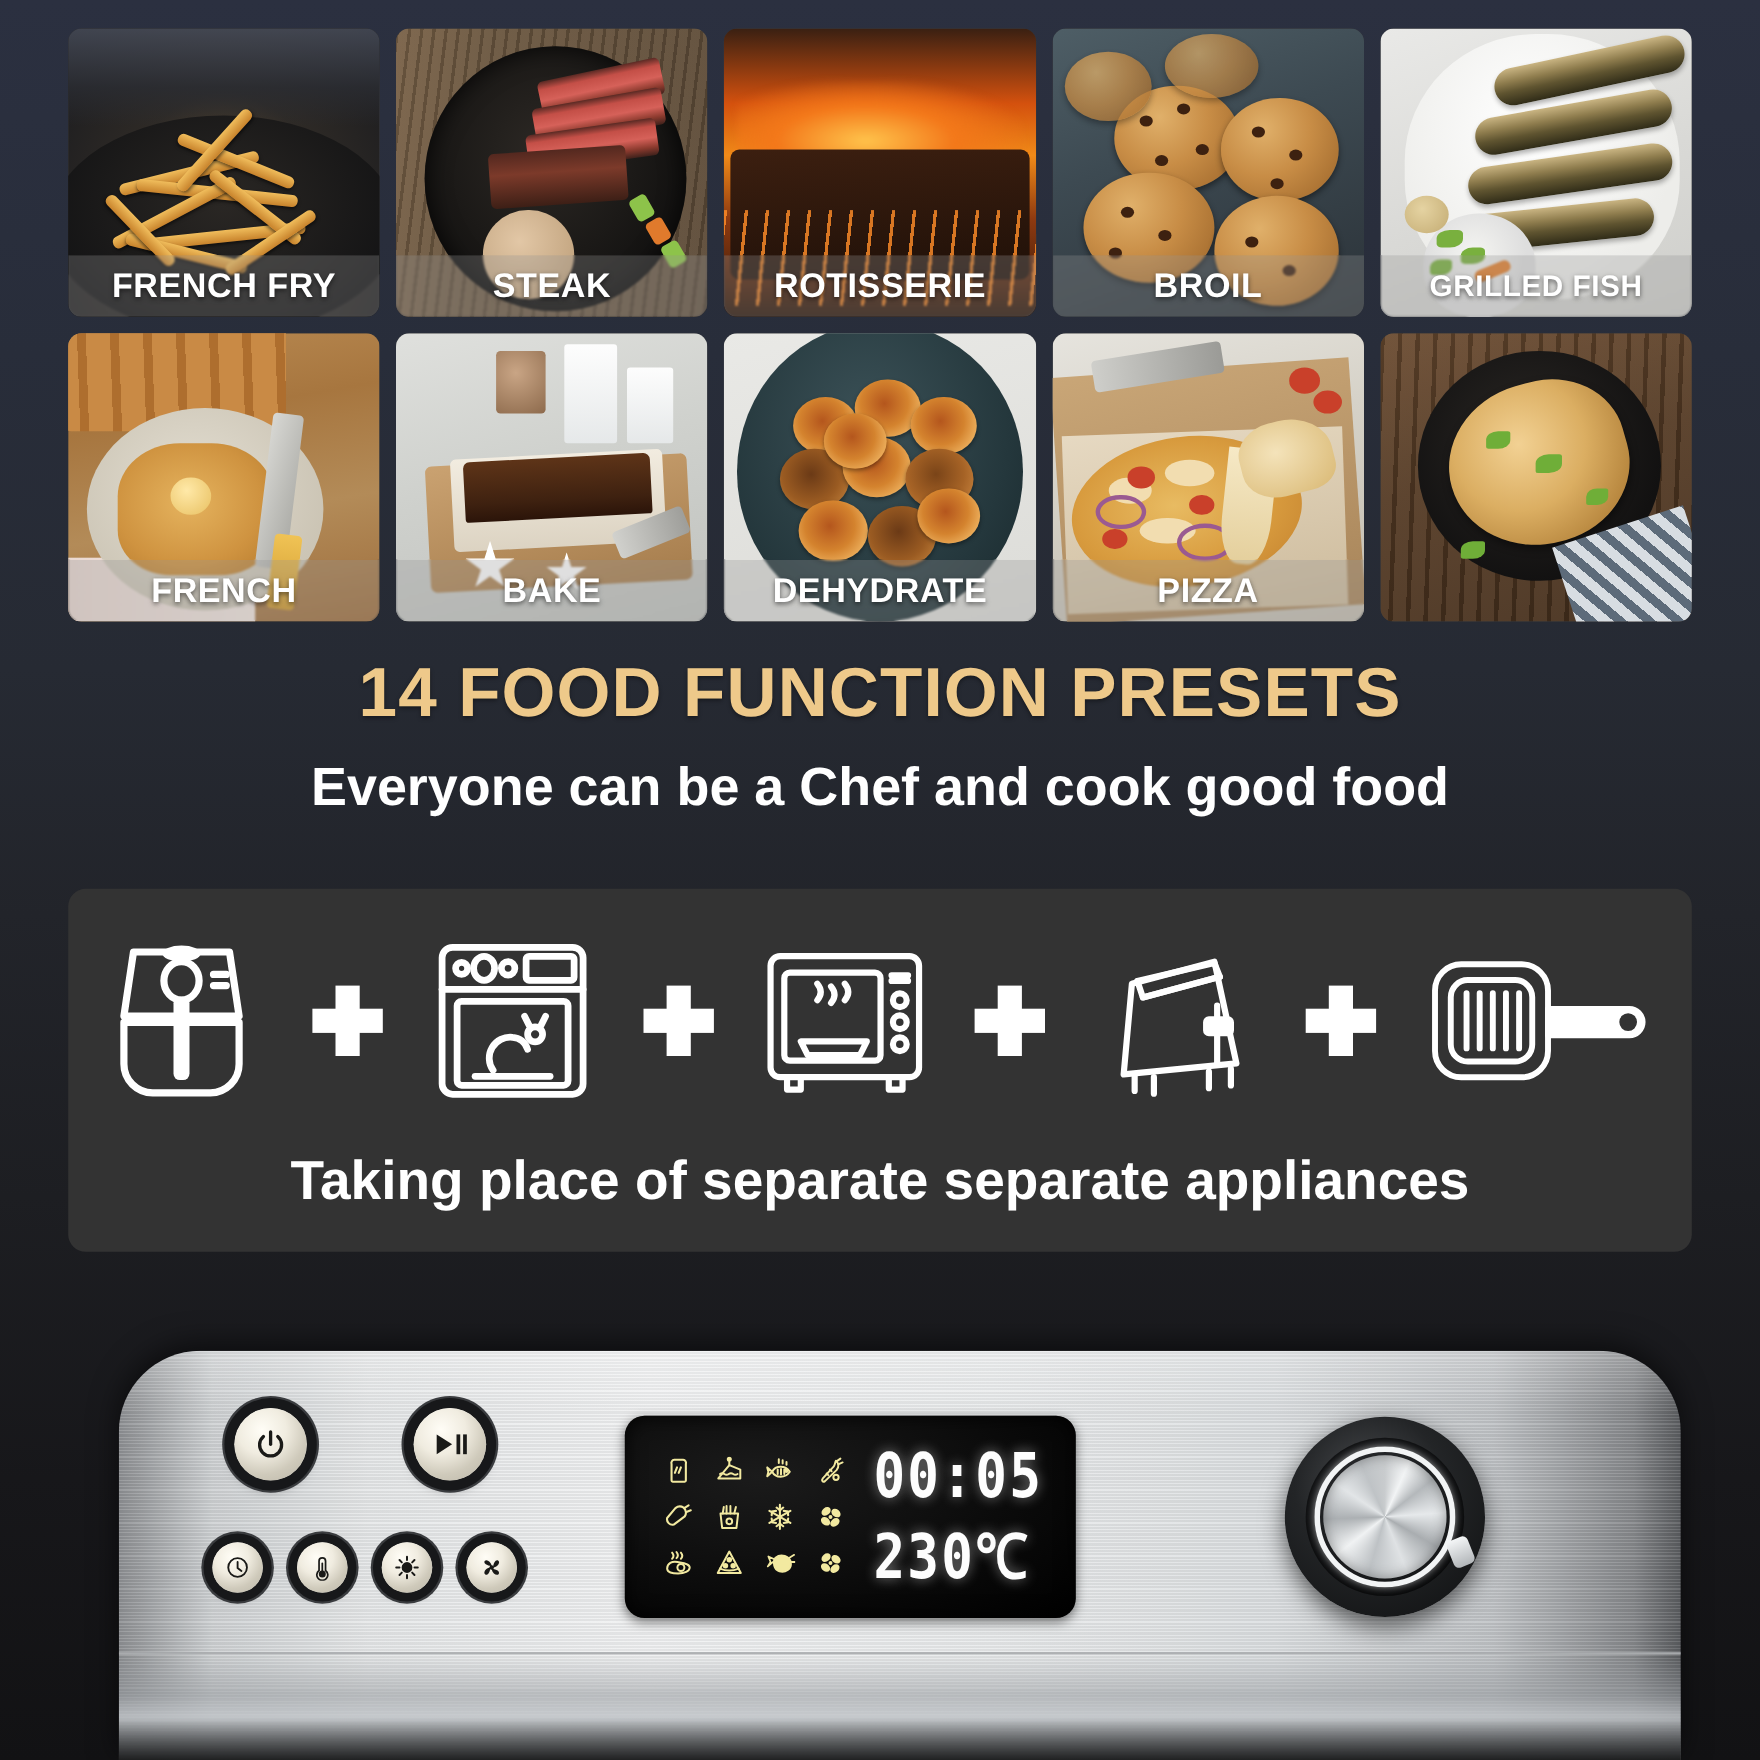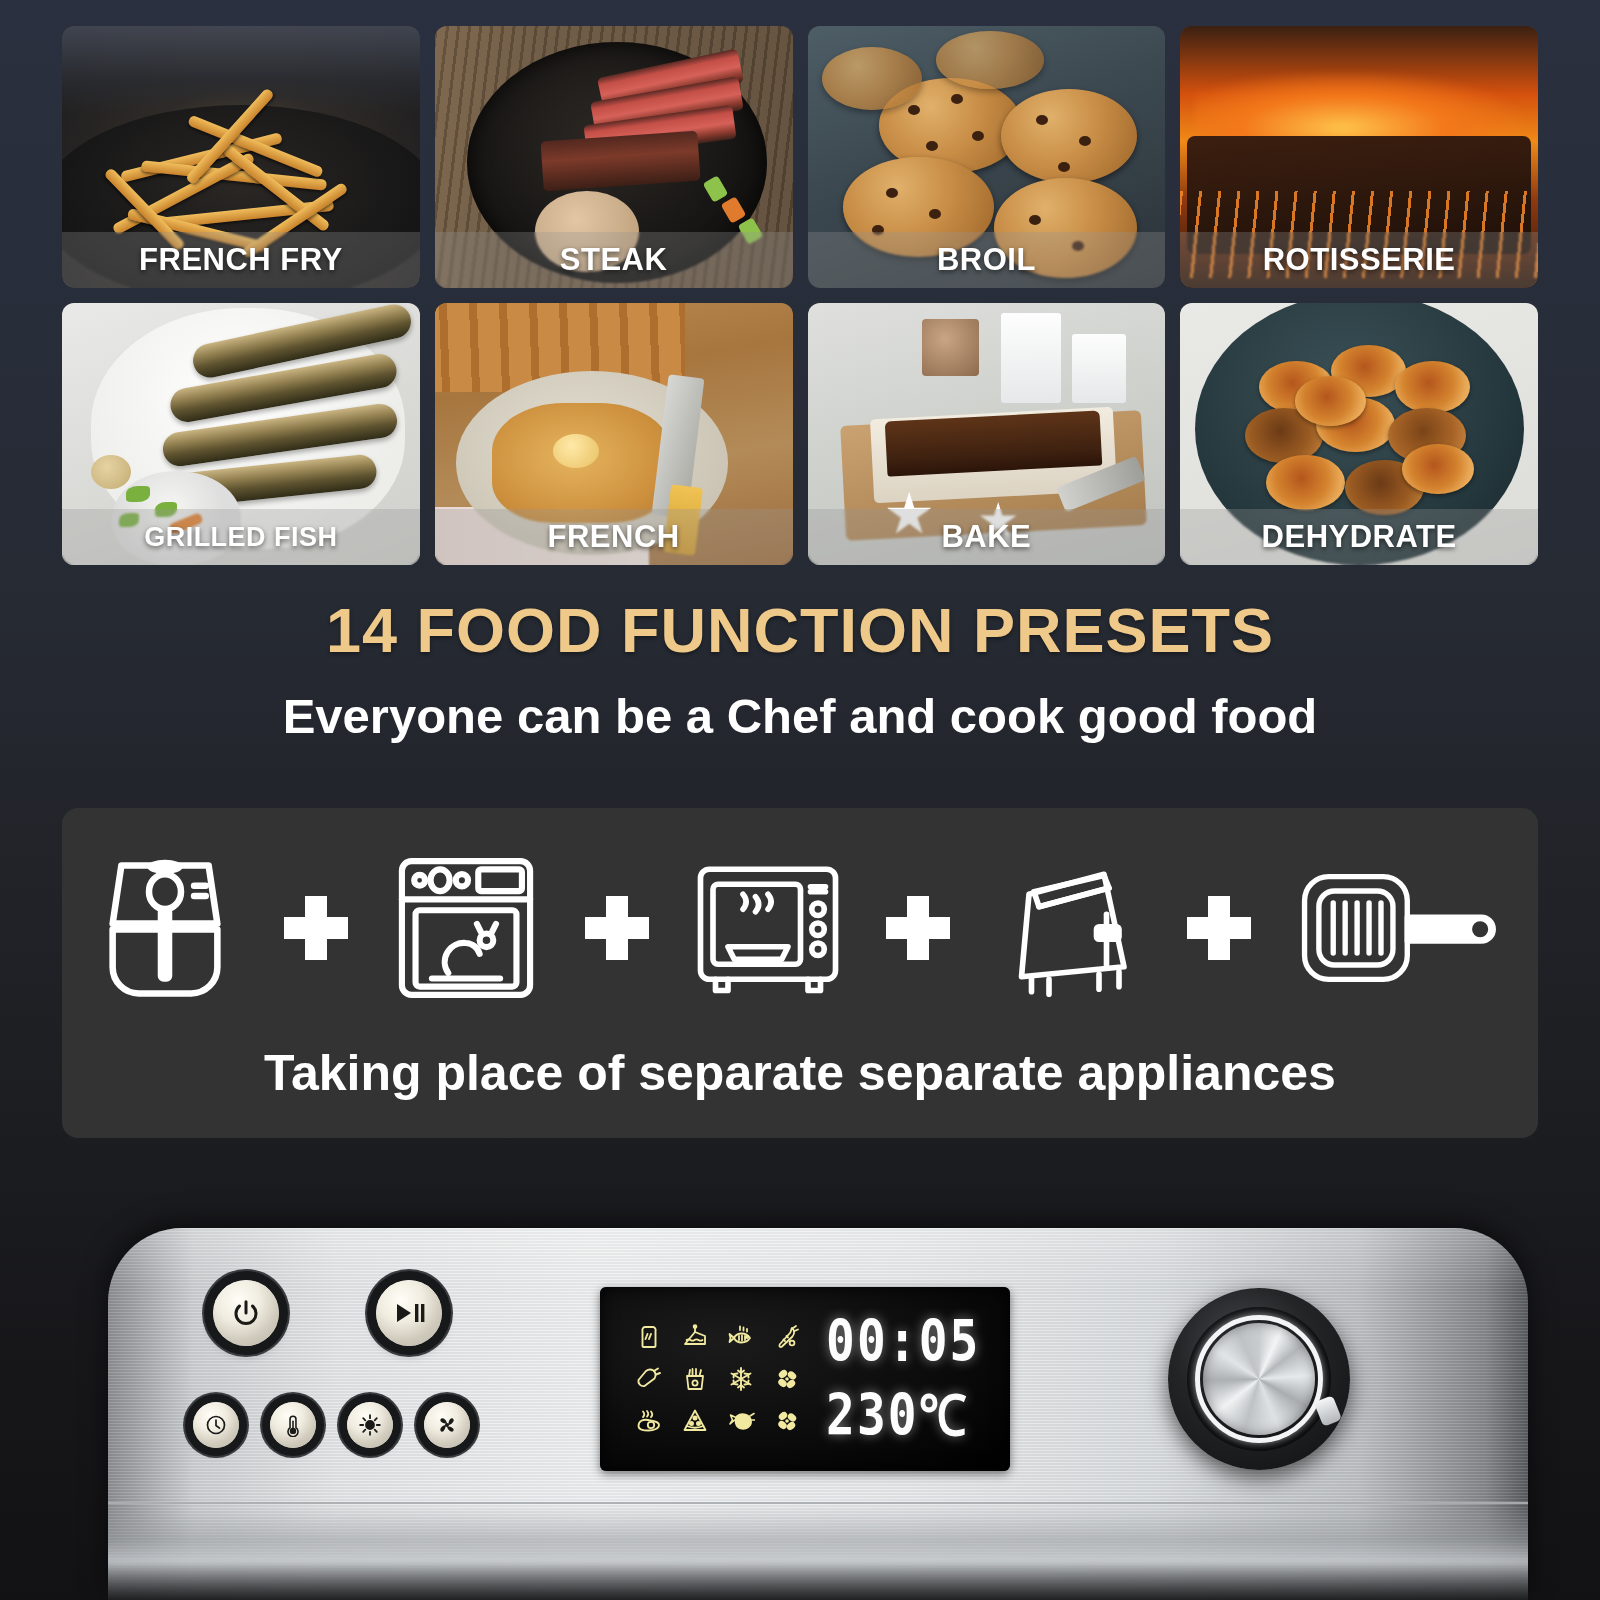--- a/index.html
+++ b/index.html
@@ -17,21 +17,21 @@
     overflow: hidden;
     position: relative;
   }
 
   
   .tile-grid {
     position: absolute;
     left: 62px; top: 26px;
     width: 1476px;
     display: grid;
-    grid-template-columns: repeat(4, 1fr);
+    grid-template-columns: repeat(5, 1fr);
     grid-template-rows: 262px 262px;
     column-gap: 15px;
     row-gap: 15px;
   }
   .tile {
     position: relative;
     border-radius: 12px;
     overflow: hidden;
     background: #3a3a3a;
   }
@@ -262,23 +262,23 @@
   }
   .btn.big { width:66px; height:66px; }
   .btn.small { width:46px; height:46px; box-shadow: 0 0 0 8px #17181a, 0 0 0 10px #3a3c3f, 0 4px 9px rgba(0,0,0,.5); }
   .btn svg { display:block; }
 
   
   .lcd {
     position:absolute; left: 568px; top: 1287px;
     width: 410px; height: 184px;
     background: radial-gradient(ellipse at 30% 30%, #1b1b1b 0%, #0a0a0a 60%, #000 100%);
-    border-radius: 6px;
+    border-radius: 18px;
     box-shadow: inset 0 0 18px rgba(0,0,0,.9), 0 3px 10px rgba(0,0,0,.5);
-    display:flex; align-items:center;margin-left:32px;
+    display:flex; align-items:center;
   }
   .lcd-icons {
     margin-left: 26px;
     display:grid; grid-template-columns: repeat(4, 46px);
     grid-template-rows: repeat(3, 42px);
     align-items:center; justify-items:center;
   }
   .lcd-icons svg { display:block; }
   .lcd-readout {
     margin-left: 16px;
@@ -363,20 +363,31 @@
       <i class="meat" style="left:42%;top:34%;width:42%;height:13%;transform:rotate(-8deg)"></i>
       <i class="meat" style="left:30%;top:42%;width:44%;height:19%;transform:rotate(-4deg);
           background:linear-gradient(180deg,#53281f,#7c3a2a 40%,#3d1f16)"></i>
       <i class="sauce"></i>
       <i class="veg" style="left:76%;top:58%;background:#8dc34a;transform:rotate(-30deg)"></i>
       <i class="veg" style="left:81%;top:66%;background:#e07a2c;transform:rotate(-30deg)"></i>
       <i class="veg" style="left:86%;top:74%;background:#8dc34a;transform:rotate(-30deg)"></i>
     </div>
     <div class="tile-caption">
       <span>STEAK</span>
+    </div>
+  </div>
+
+  <div class="tile">
+    <div class="tile-photo ph ph-rot">
+      <div class="flame"></div>
+      <div class="ribs"></div>
+      <div class="grate"></div>
+    </div>
+    <div class="tile-caption">
+      <span>ROTISSERIE</span>
     </div>
   </div>
 
   <div class="tile">
     <div class="tile-photo ph ph-cookies">
       <i class="c" style="left:20%;top:20%;width:40%;height:36%"></i>
       <i class="c" style="left:54%;top:24%;width:38%;height:36%"></i>
       <i class="c" style="left:10%;top:50%;width:42%;height:38%"></i>
       <i class="c" style="left:52%;top:58%;width:40%;height:38%"></i>
       <i class="c" style="left:4%;top:8%;width:28%;height:24%;opacity:.75"></i>
@@ -393,31 +404,20 @@
       <i class="chip" style="left:18%;top:76%"></i>
       <i class="chip" style="left:62%;top:72%"></i>
       <i class="chip" style="left:74%;top:82%"></i>
     </div>
     <div class="tile-caption">
       <span>BROIL</span>
     </div>
   </div>
 
   <div class="tile">
-    <div class="tile-photo ph ph-rot">
-      <div class="flame"></div>
-      <div class="ribs"></div>
-      <div class="grate"></div>
-    </div>
-    <div class="tile-caption">
-      <span>ROTISSERIE</span>
-    </div>
-  </div>
-
-  <div class="tile">
     <div class="tile-photo ph ph-fish">
       <div class="plate"></div>
       <i class="fsh" style="left:36%;top:8%;width:62%;transform:rotate(-12deg)"></i>
       <i class="fsh" style="left:30%;top:26%;width:64%;transform:rotate(-10deg)"></i>
       <i class="fsh" style="left:28%;top:44%;width:66%;transform:rotate(-8deg)"></i>
       <i class="fsh" style="left:24%;top:62%;width:64%;transform:rotate(-6deg)"></i>
       <i class="salad"></i>
       <i class="leaf" style="left:18%;top:70%;width:24px;height:16px"></i>
       <i class="leaf" style="left:26%;top:76%;width:22px;height:15px"></i>
       <i class="leaf" style="left:16%;top:80%;width:20px;height:14px"></i>

